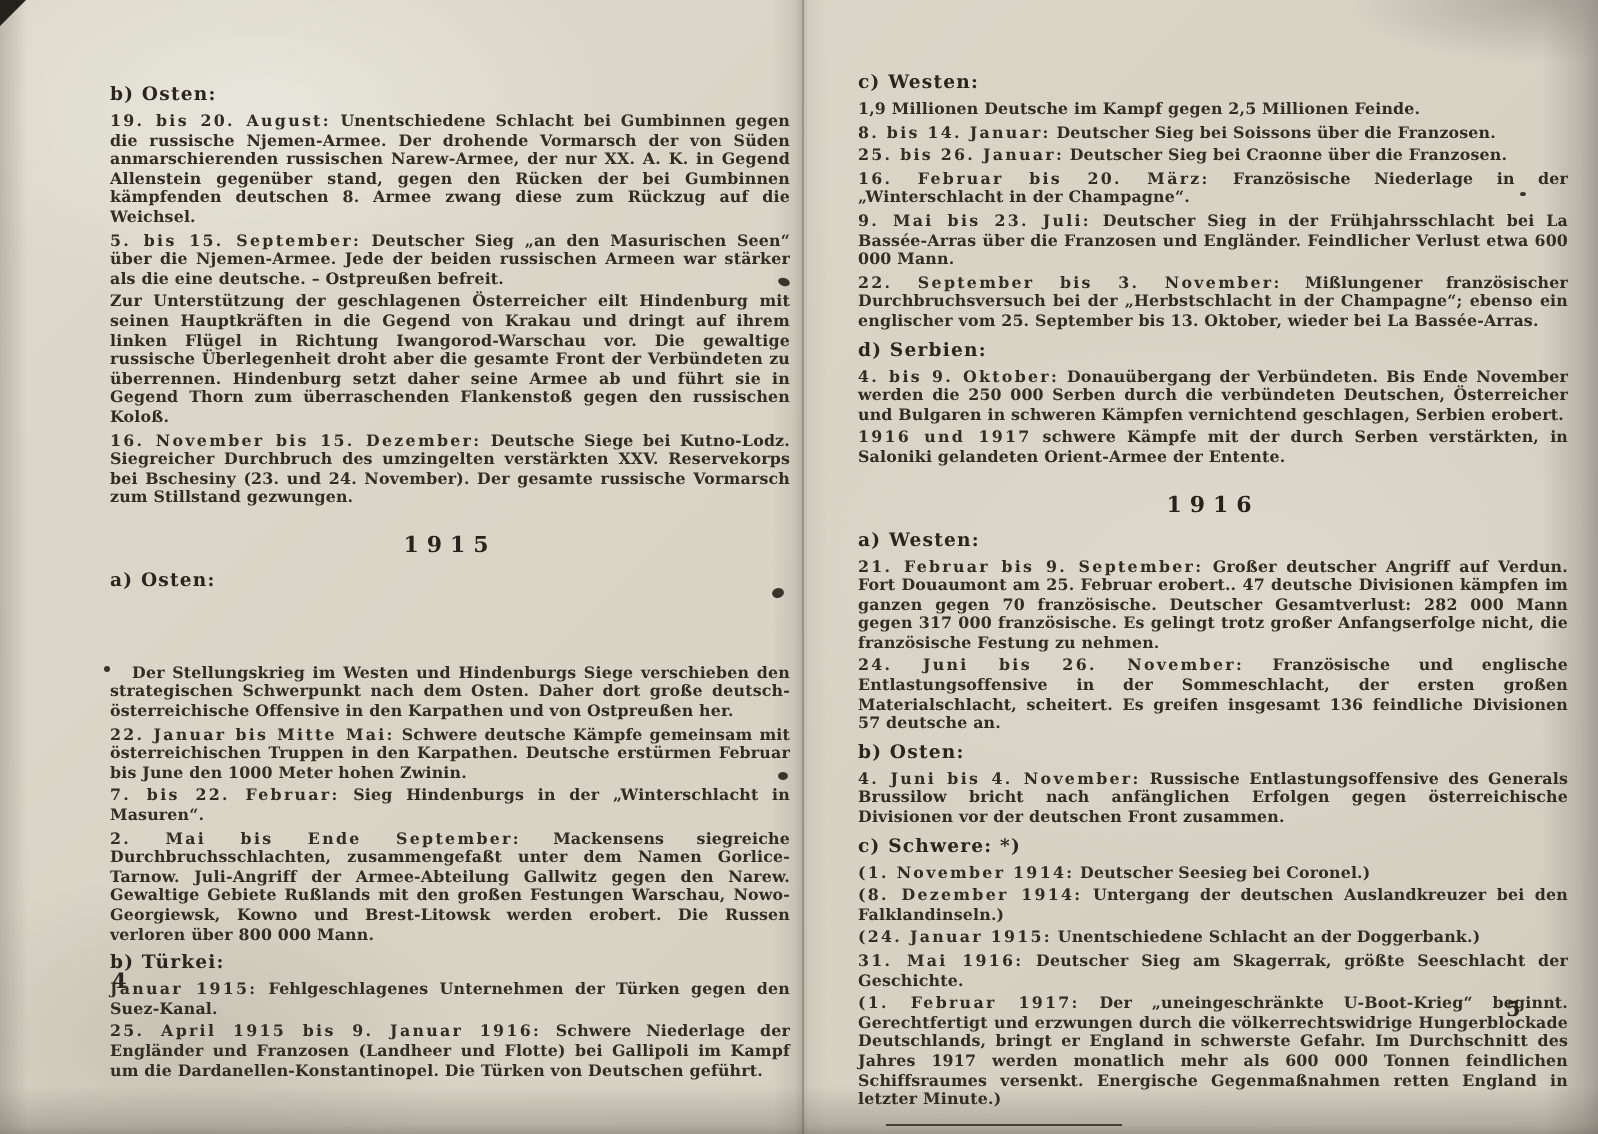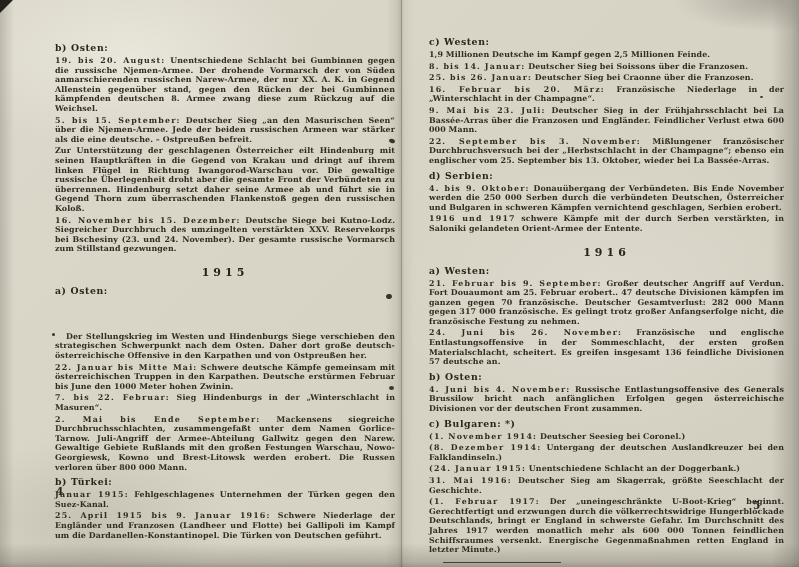--- a/index.html
+++ b/index.html
@@ -135,21 +135,21 @@
     <div class="year">1916</div>
     <div class="sect">a) Westen:</div>
 
     <p class="entry"><span class="lead">21. Februar bis 9. September:</span><span> Großer deutscher Angriff auf Verdun. Fort Douaumont am 25. Februar erobert.. 47 deutsche Divisionen kämpfen im ganzen gegen 70 französische. Deutscher Gesamtverlust: 282 000 Mann gegen 317 000 französische. Es gelingt trotz großer Anfangserfolge nicht, die französische Festung zu nehmen.</span></p>
     <p class="entry"><span class="lead">24. Juni bis 26. November:</span><span> Französische und englische Entlastungsoffensive in der Sommeschlacht, der ersten großen Materialschlacht, scheitert. Es greifen insgesamt 136 feindliche Divisionen 57 deutsche an.</span></p>
 
     <div class="sect">b) Osten:</div>
 
     <p class="entry"><span class="lead">4. Juni bis 4. November:</span><span> Russische Entlastungsoffensive des Generals Brussilow bricht nach anfänglichen Erfolgen gegen österreichische Divisionen vor der deutschen Front zusammen.</span></p>
 
-    <div class="sect">c) Bulgaren: *)</div>
+    <div class="sect">c) Schwere: *)</div>
 
     <p class="entry"><span class="lead">(1. November 1914:</span><span> Deutscher Seesieg bei Coronel.)</span></p>
     <p class="entry"><span class="lead">(8. Dezember 1914:</span><span> Untergang der deutschen Auslandkreuzer bei den Falklandinseln.)</span></p>
     <p class="entry"><span class="lead">(24. Januar 1915:</span><span> Unentschiedene Schlacht an der Doggerbank.)</span></p>
     <p class="entry"><span class="lead">31. Mai 1916:</span><span> Deutscher Sieg am Skagerrak, größte Seeschlacht der Geschichte.</span></p>
     <p class="entry"><span class="lead">(1. Februar 1917:</span><span> Der „uneingeschränkte U-Boot-Krieg“ beginnt. Gerechtfertigt und erzwungen durch die völkerrechtswidrige Hungerblockade Deutschlands, bringt er England in schwerste Gefahr. Im Durchschnitt des Jahres 1917 werden monatlich mehr als 600 000 Tonnen feindlichen Schiffsraumes versenkt. Energische Gegenmaßnahmen retten England in letzter Minute.)</span></p>
 
     <div class="fn-rule"></div>
 
   </div>

